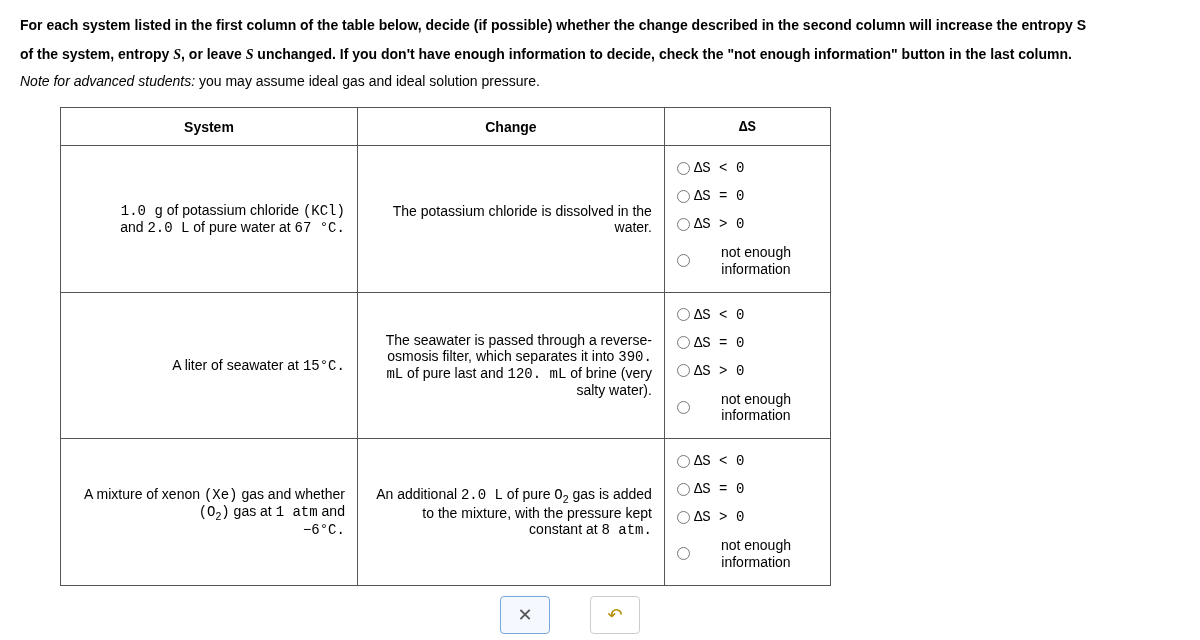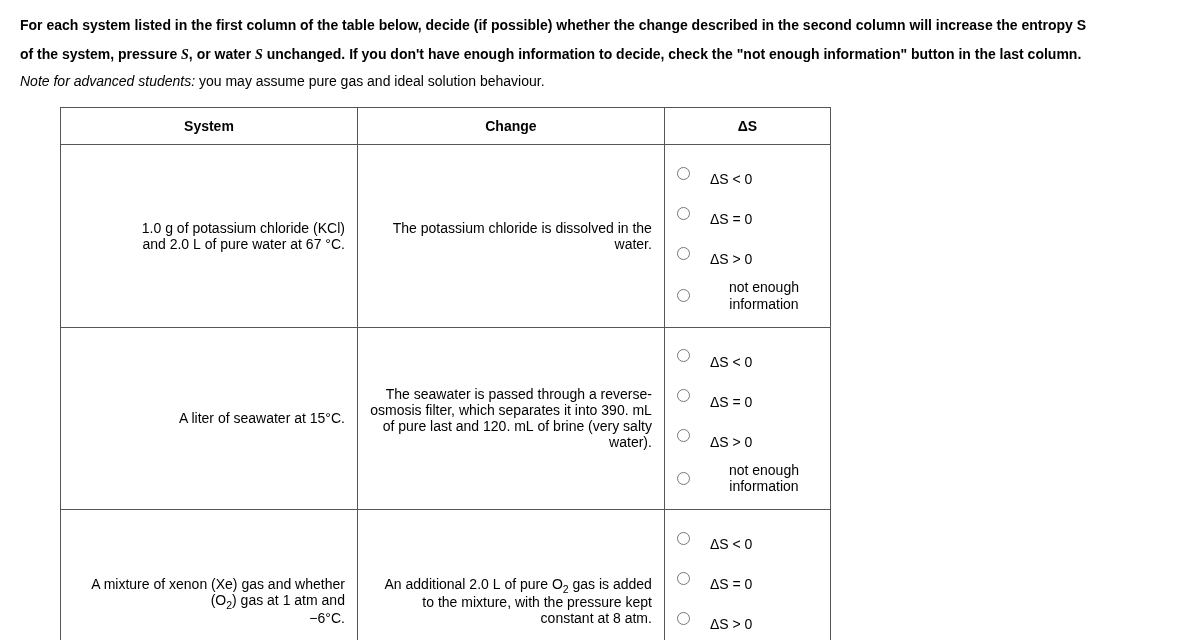--- a/index.html
+++ b/index.html
@@ -34,25 +34,25 @@
     text-align: center;
     font-weight: bold;
     padding: 10px;
   }
   .system-col { width: 270px; }
   .change-col { width: 280px; }
   .ds-col { width: 140px; text-align:center; }
   .radio-row {
     display: flex;
     align-items: center;
-    gap: 20px;
+    gap: 4px;
     padding: 6px 0;
   }
   .radio-row input { margin:0; }
-  .math { font-family: Liberation Sans, sans-serif; margin-top: 12px; }
+  .math { font-family: Liberation Mono, monospace; }
   .ital { font-style: italic; font-family: 'Times New Roman', serif; }
   .btn-bar {
     display: flex;
     gap: 40px;
     margin-left: 480px;
     margin-top: 10px;
     align-items:center;
   }
   .btn {
     width: 48px;
@@ -70,24 +70,24 @@
   .btn.reset { border-color:#ccc; background:#fff; color:#b58c00; }
   sub { font-size: 0.75em; }
 </style>
 </head>
 <body>
 
 <div class="instructions">
   <span>For each system listed in the first column of the table below, decide (if possible) whether the change described in the second column will increase the entropy S</span>
 </div>
 <div class="instructions">
-  <span>of the system, pressure </span><span class="ital">S</span><span>, or water </span><span class="ital">S</span><span> unchanged. If you don't have enough information to decide, check the "not enough information" button in the last column.</span>
+  <span>of the system, entropy </span><span class="ital">S</span><span>, or leave </span><span class="ital">S</span><span> unchanged. If you don't have enough information to decide, check the "not enough information" button in the last column.</span>
 </div>
 <div class="note">
-  <em>Note for advanced students:</em><span> you may assume pure gas and ideal solution behaviour.</span>
+  <em>Note for advanced students:</em><span> you may assume ideal gas and ideal solution pressure.</span>
 </div>
 
 <table>
   <tbody>
       <tr>
     <th class="system-col">System</th>
     <th class="change-col">Change</th>
     <th class="ds-col"><span class="math">ΔS</span></th>
   </tr>
 

